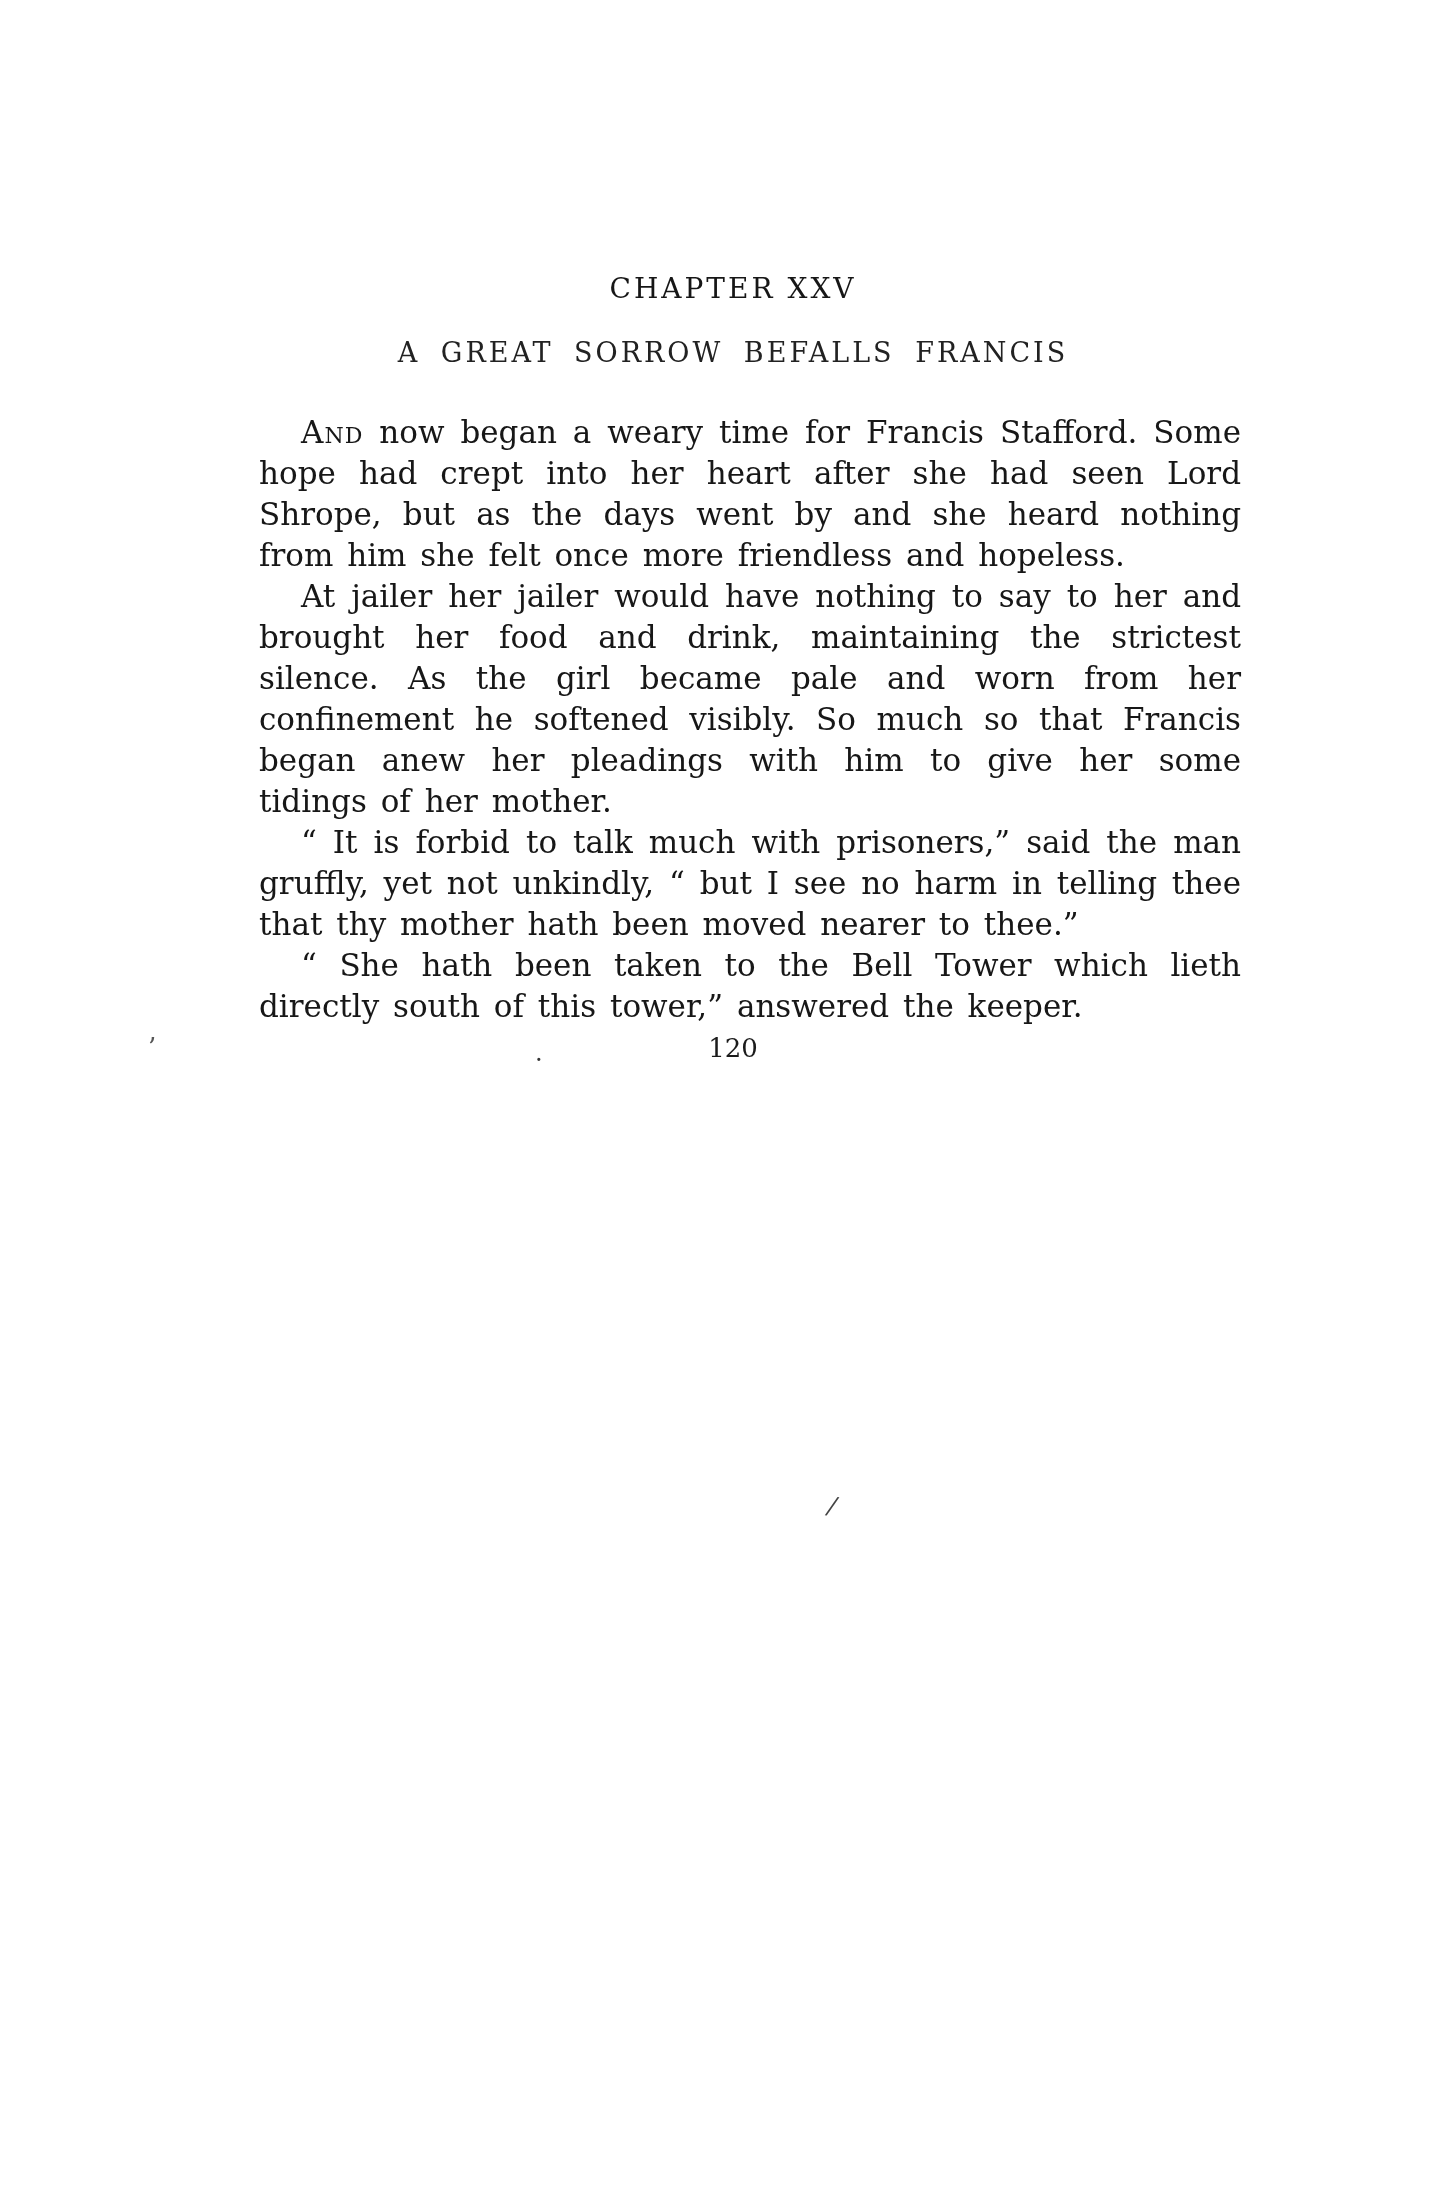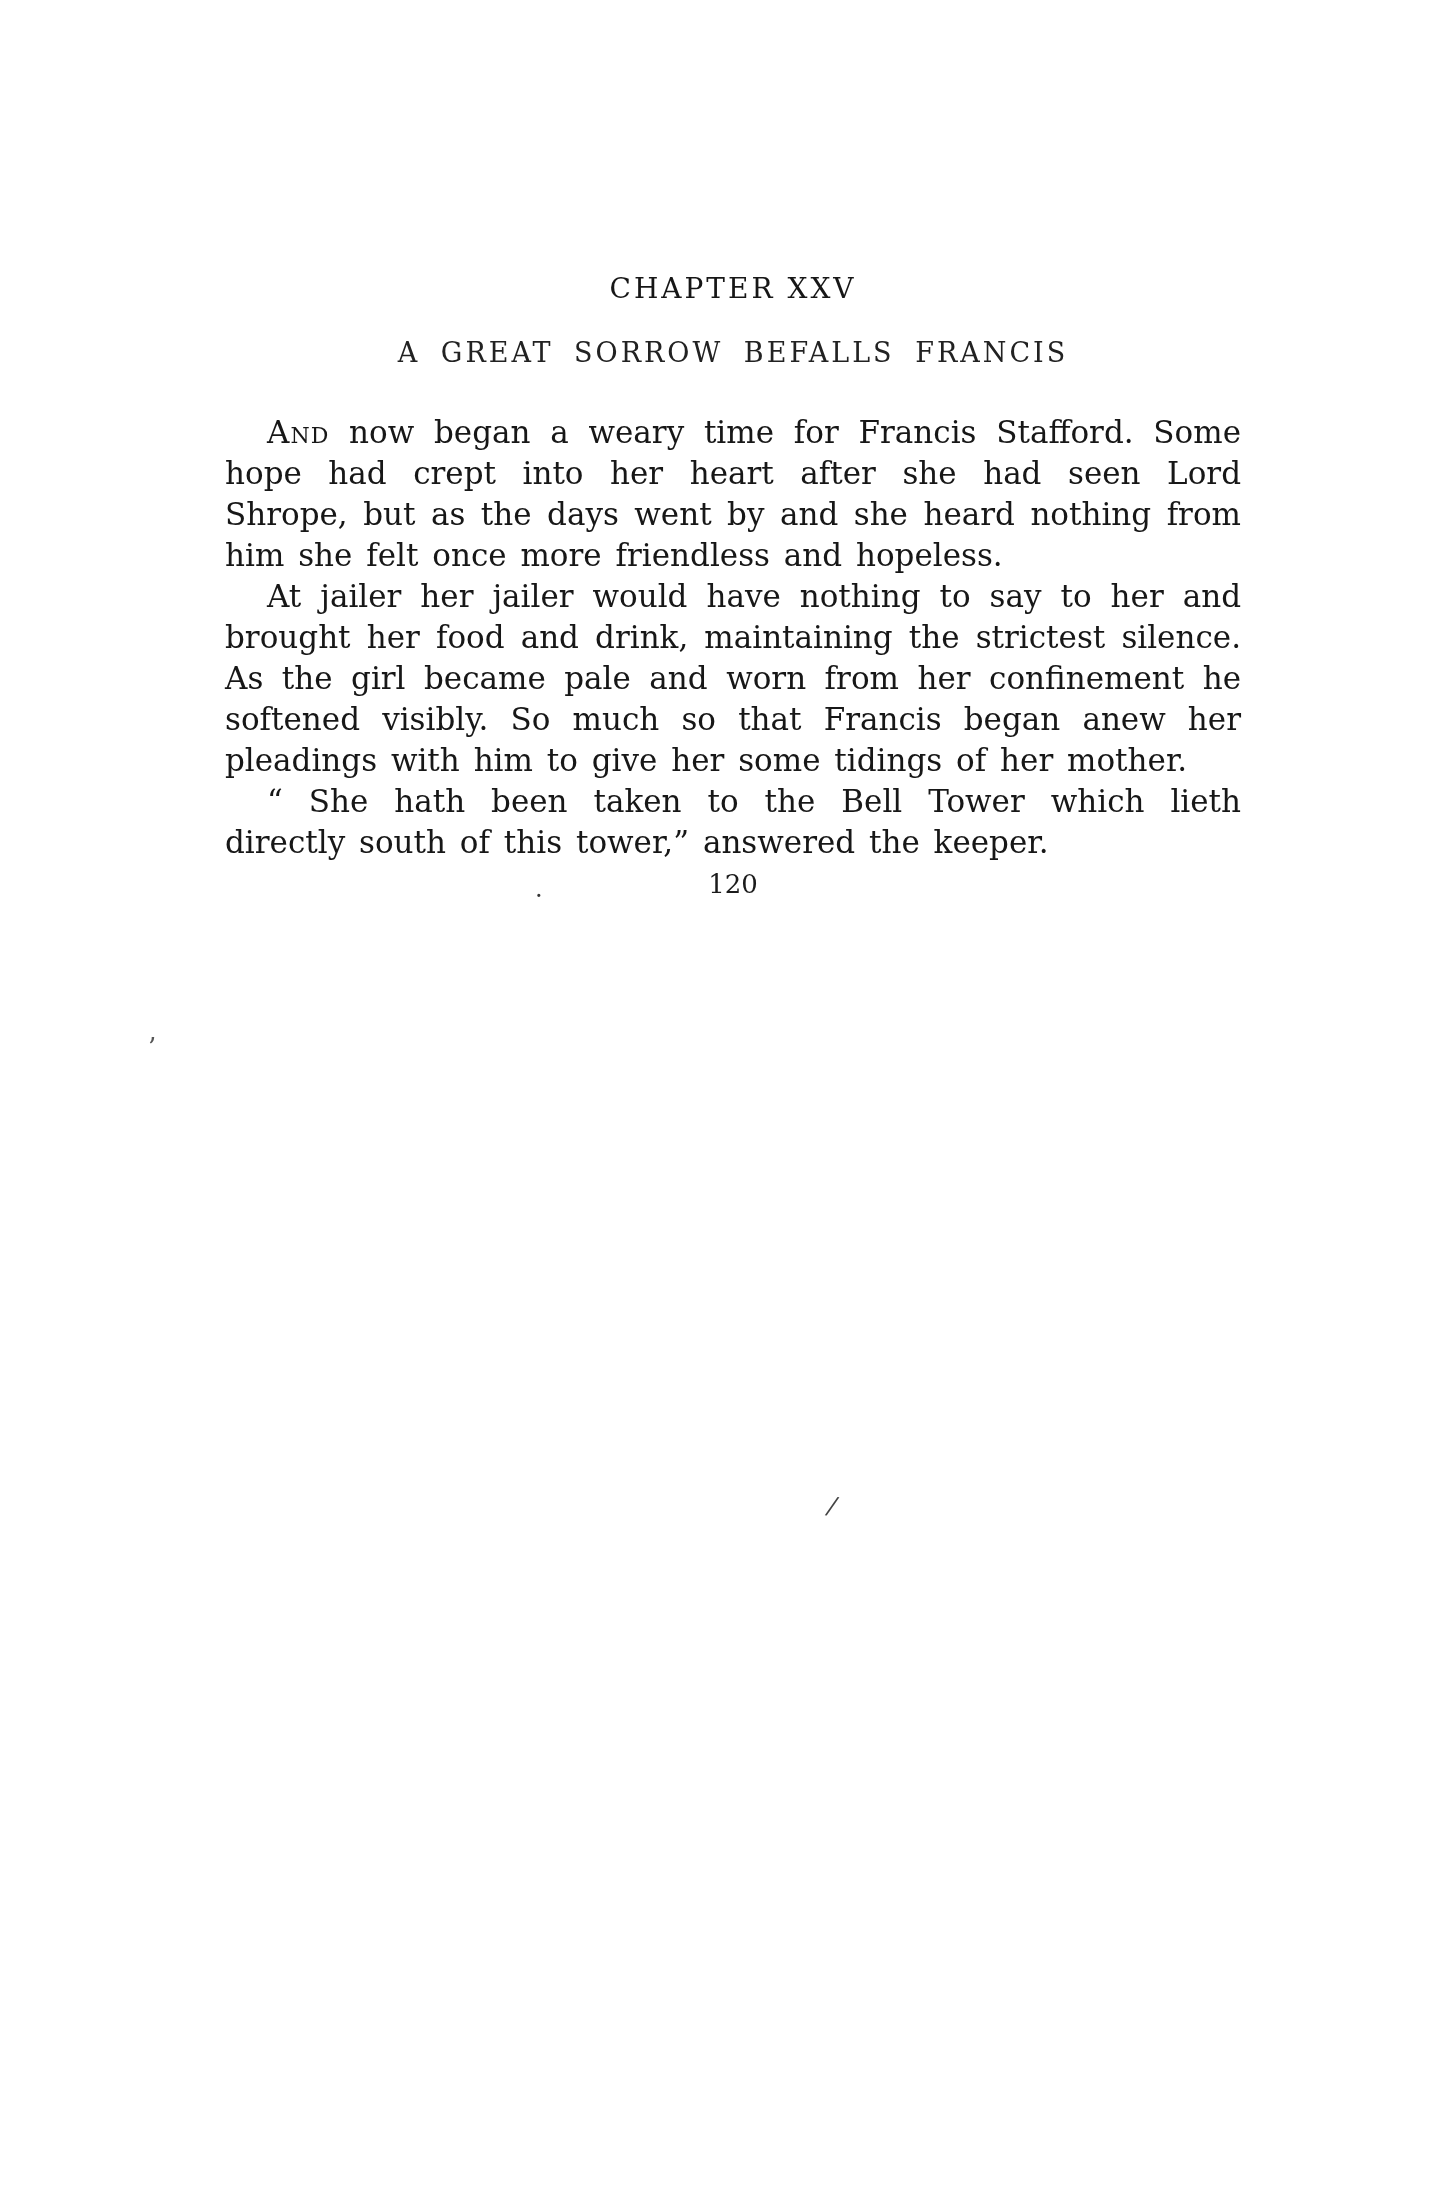--- a/index.html
+++ b/index.html
@@ -39,20 +39,21 @@
   .body-text {
     margin-top: 44px;
     font-size: 31px;
     line-height: 41px;
     text-align: justify;
     color: #171717;
   }
   .para {
     text-indent: 42px;
     word-spacing: 4px;
+    margin-left: 34px;
   }
   .lead-caps {
     font-variant: small-caps;
     letter-spacing: 1px;
   }
   .page-footer {
     position: relative;
     margin-top: 6px;
     text-align: center;
     font-size: 26px;
@@ -92,20 +93,21 @@
     <div class="chapter-title">CHAPTER XXV</div>
 
     <div class="chapter-subtitle">A GREAT SORROW BEFALLS FRANCIS</div>
 
     <div class="body-text">
 
       <p class="para"><span class="lead-caps">And</span><span> now began a weary time for Francis Stafford.  Some hope had crept into her heart after she had seen Lord Shrope, but as the days went by and she heard nothing from him she felt once more friendless and hopeless.</span></p>
 
       <p class="para">At jailer her jailer would have nothing to say to her and brought her food and drink, maintaining the strictest silence.  As the girl became pale and worn from her confinement he softened visibly.  So much so that Francis began anew her pleadings with him to give her some tidings of her mother.</p>
 
+      <p class="para">“ It is forbid to talk much with prisoners,” said the man gruffly, yet not unkindly, “ but I see no harm in telling thee that thy mother hath been moved nearer to thee.”</p>
 
 
       <p class="para">“ She hath been taken to the Bell Tower which lieth directly south of this tower,” answered the keeper.</p>
 
     </div>
 
     <div class="page-footer">
       <span class="footer-dot">.</span>
       <span>120</span>
     </div>

